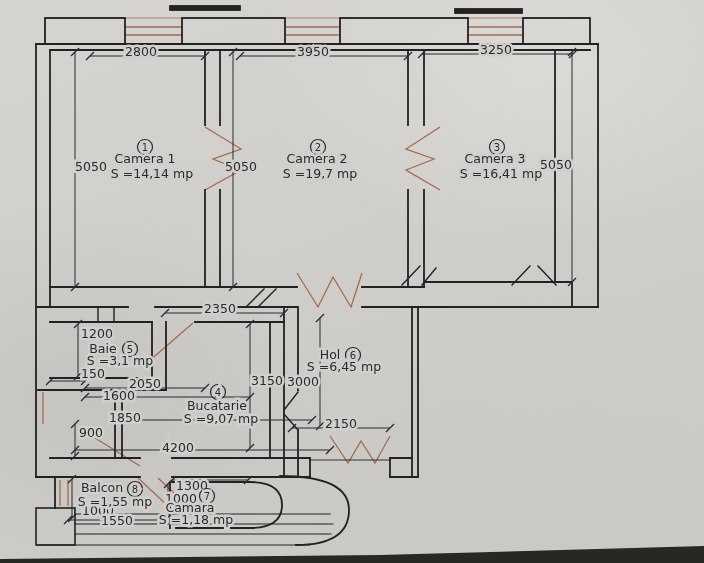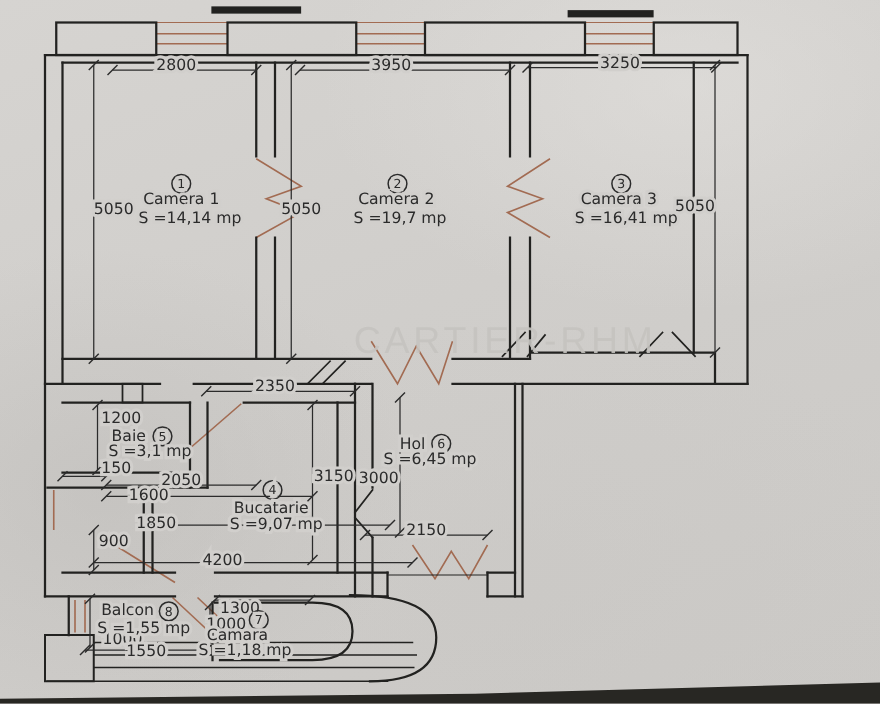--- a/index.html
+++ b/index.html
@@ -281,14 +281,13 @@
         </g>
         <g>
           <circle cx="135" cy="489" r="7.5" fill="none" stroke="#2b2b2b" stroke-width="1.2"></circle>
           <text x="135" y="492.5" font-size="10" fill="#2b2b2b" text-anchor="middle" stroke="#d1cfcc" stroke-width="5" paint-order="stroke" font-family="&quot;DejaVu Sans&quot;, sans-serif">8</text>
           <text x="102" y="492" font-size="12.5" fill="#2b2b2b" text-anchor="middle" stroke="#d1cfcc" stroke-width="5" paint-order="stroke" font-family="&quot;DejaVu Sans&quot;, sans-serif">Balcon</text>
           <text x="115" y="506" font-size="12.5" fill="#2b2b2b" text-anchor="middle" stroke="#d1cfcc" stroke-width="5" paint-order="stroke" font-family="&quot;DejaVu Sans&quot;, sans-serif">S =1,55 mp</text>
         </g>
       </g>
   </svg>
 
-  <div class="watermark">CARTIER-RHM</div>
 </div>
 
 </body></html>

